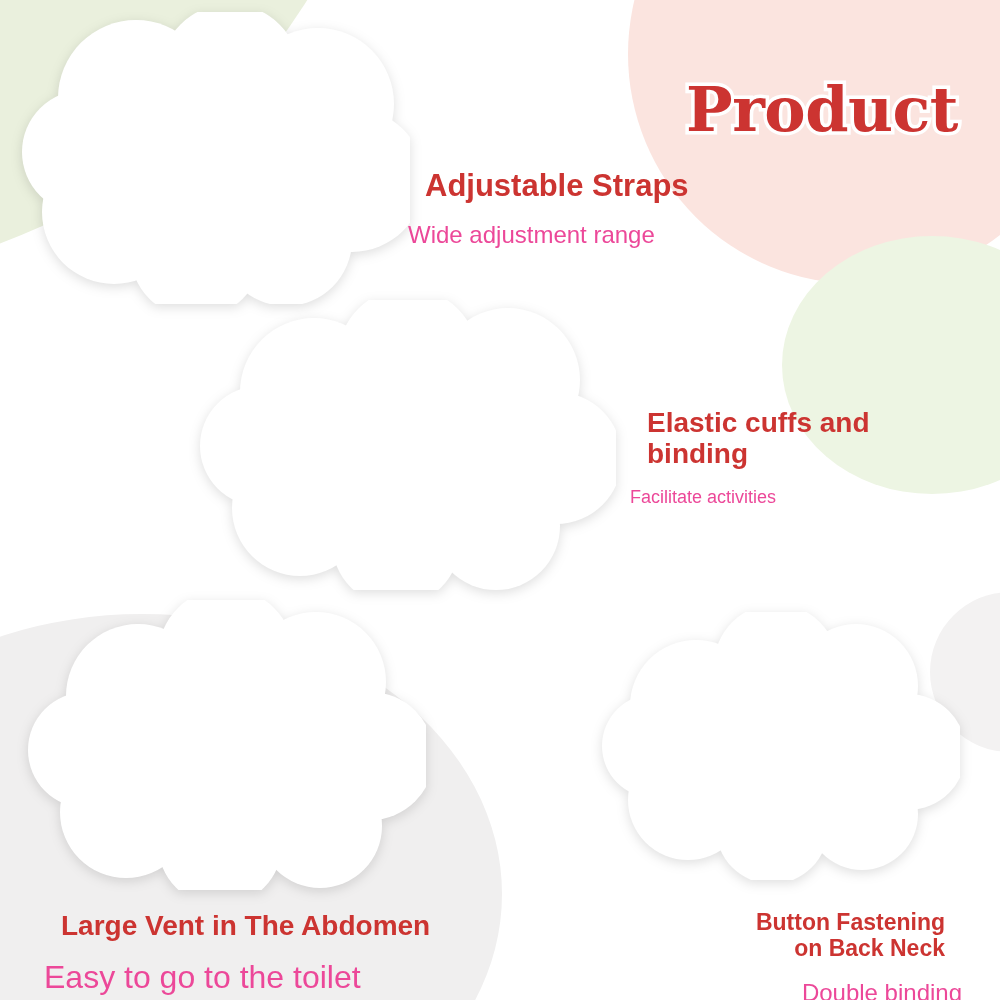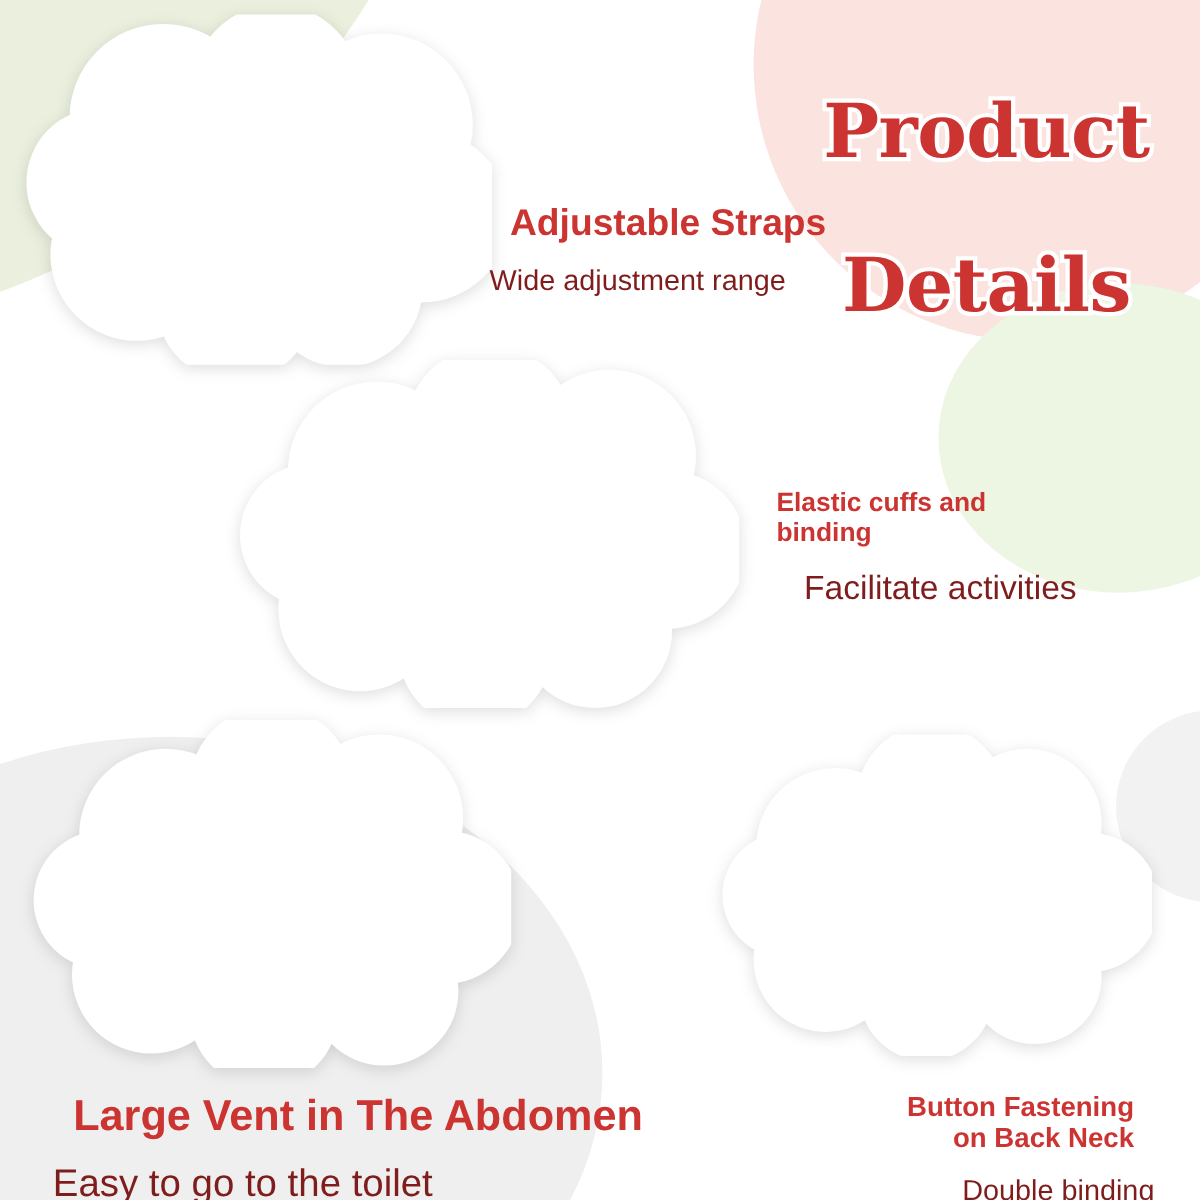--- a/index.html
+++ b/index.html
@@ -51,36 +51,36 @@
   
   .caption{position:absolute;}
   .cap-title{
     color:#cc3431;
     font-weight:bold;
     line-height:1.12;
     margin:17px;
     white-space:pre-line;
   }
   .cap-sub{
-    color:#7f1d1d;
+    color:#ec4899;
     margin:0;
     line-height:1.2;
     font-weight:normal;
   }
 
   #cap-straps{left:408px;top:152px;}
   #cap-straps .cap-title{font-size:31px;}
   #cap-straps .cap-sub{font-size:24px;margin-top:4px;}
 
   #cap-cuffs{left:630px;top:390px;}
-  #cap-cuffs .cap-title{font-size:22px;}
-  #cap-cuffs .cap-sub{font-size:28px;margin-top:9px;margin-left:40px;}
+  #cap-cuffs .cap-title{font-size:28px;}
+  #cap-cuffs .cap-sub{font-size:18px;margin-top:9px;}
 
   #cap-vent{left:44px;top:893px;}
-  #cap-vent .cap-title{font-size:36px;}
+  #cap-vent .cap-title{font-size:28px;}
   #cap-vent .cap-sub{font-size:32px;margin-top:5px;}
 
   #cap-button{left:618px;top:893px;width:344px;text-align:right;}
   #cap-button .cap-title{font-size:23px;}
   #cap-button .cap-sub{font-size:24px;margin-top:5px;}
 
   
   #heading{
     position:absolute;
     left:650px;top:14px;width:344px;
@@ -405,21 +405,20 @@
           <circle cx="88" cy="188" r="52"></circle>
             <circle cx="54" cy="134" r="44"></circle>
           <rect x="58" y="62" width="250" height="142" rx="56"></rect>
         </g>
       </clipPath>
     </svg>
   </div>
 
   <div id="heading">
     <span class="hl">Product</span>
-    <span class="hl">Details</span>
   </div>
 
   <div class="caption" id="cap-straps">
     <p class="cap-title">Adjustable Straps</p>
     <p class="cap-sub">Wide adjustment range</p>
   </div>
 
   <div class="caption" id="cap-cuffs">
     <p class="cap-title">Elastic cuffs and
 binding</p>

